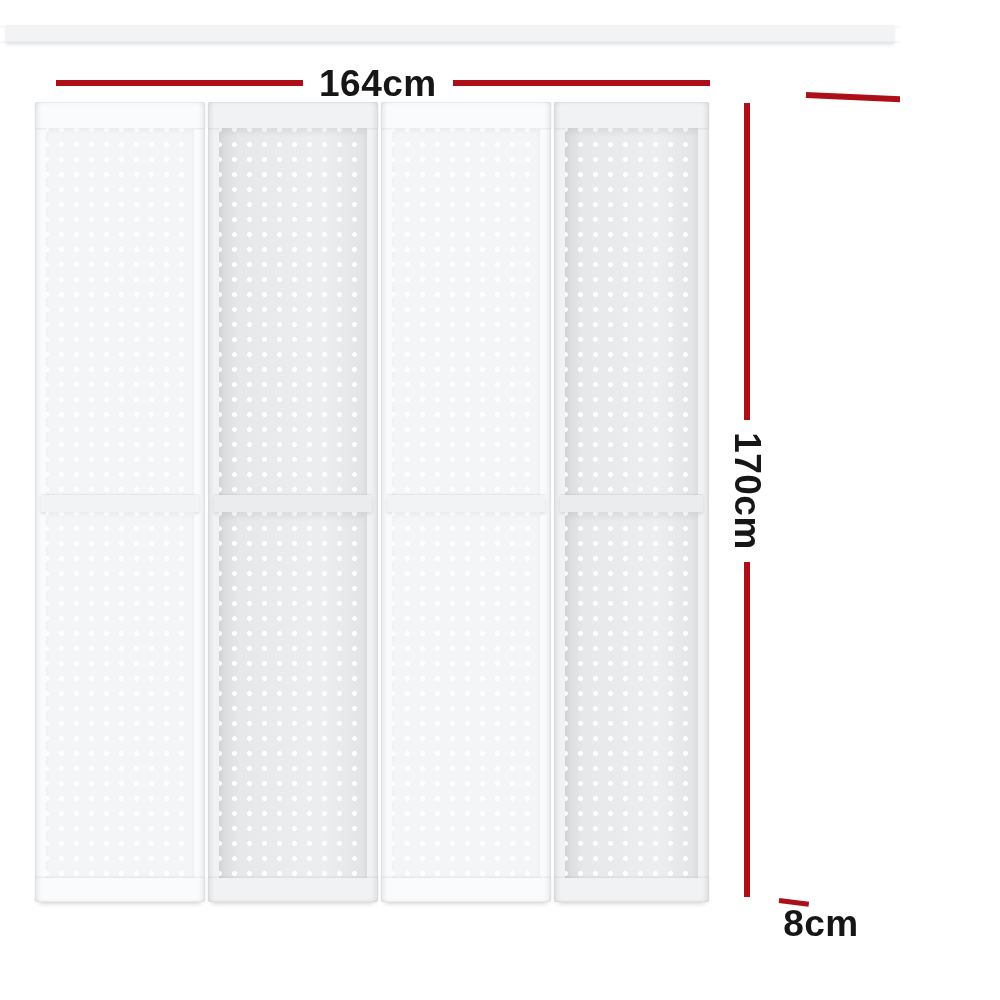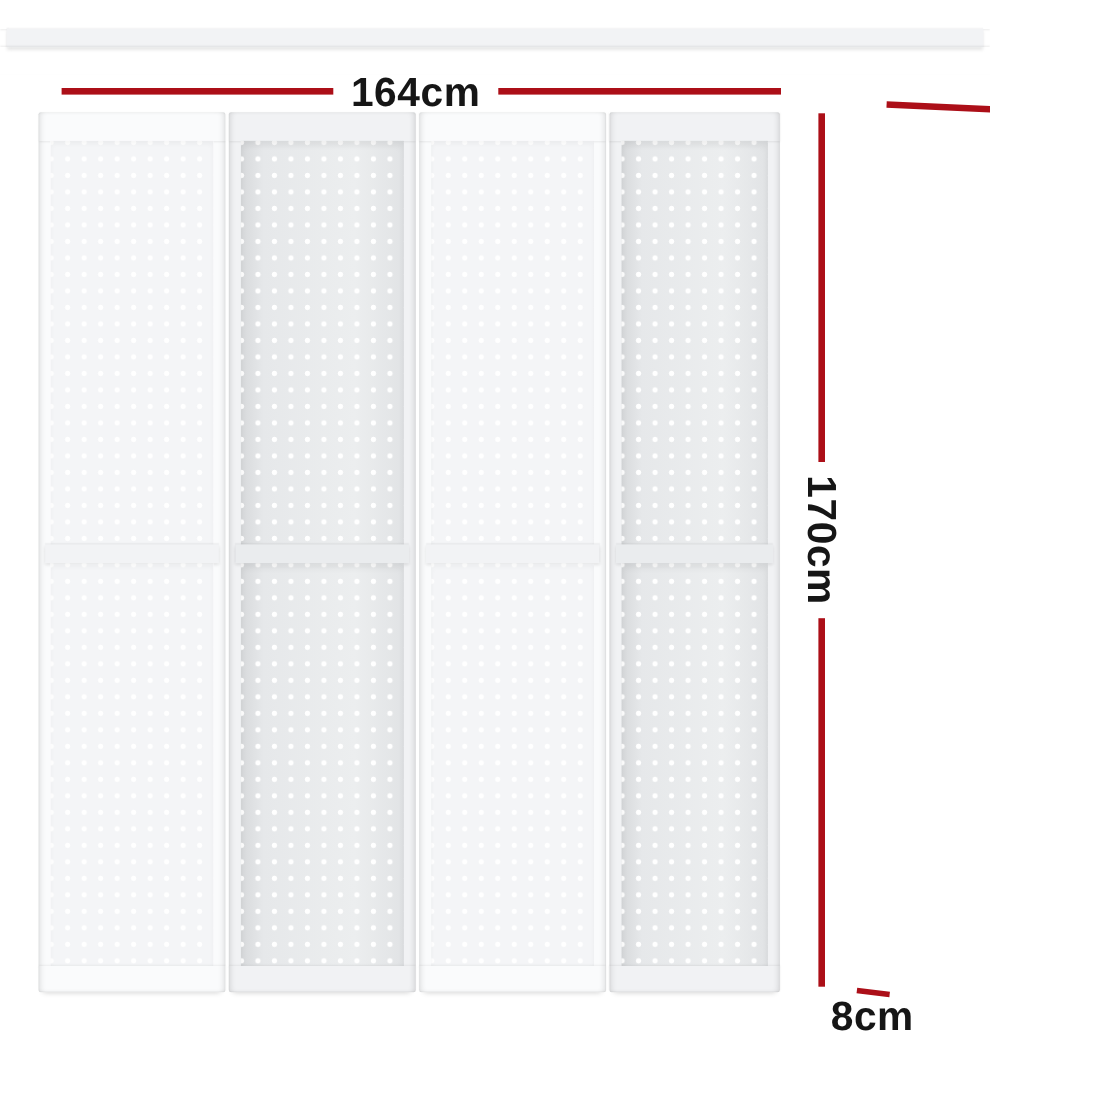--- a/index.html
+++ b/index.html
@@ -16,21 +16,21 @@
   .dim-width{position:absolute;left:56px;top:62px;width:654px;height:42px;display:flex;align-items:center;}
   .dim-width .seg1{width:247px;height:6px;}
   .dim-width .seg2{flex:1;height:6px;}
   .dim-width .dim-label{padding:0 16px;}
   .dim-panelw-label{position:absolute;left:800px;top:52px;width:150px;}
   .dim-panelw-line{position:absolute;left:806px;top:92px;width:145px;height:6px;transform:rotate(2.6deg);transform-origin:left center;}
   .dim-height-seg1{position:absolute;left:744px;top:103px;width:6px;height:317px;}
   .dim-height-seg2{position:absolute;left:744px;top:562px;width:6px;height:335px;}
   .dim-height-label{position:absolute;left:747px;top:491px;transform:translate(-50%,-50%) rotate(90deg);}
   .dim-depth-line{position:absolute;left:779px;top:898px;width:30px;height:5px;transform:rotate(7deg);transform-origin:left center;}
-  .dim-depth-label{position:absolute;left:748px;top:905px;width:90px;}
+  .dim-depth-label{position:absolute;left:776px;top:905px;width:90px;}
 
   
   .panel{
     position:absolute;top:102px;height:800px;display:flex;flex-direction:column;
     background:#fafbfc;border-radius:2px;
     box-shadow:inset 0 0 0 1px rgba(0,0,0,.025),
                inset 4px 0 6px -3px rgba(0,0,0,.14),
                inset -4px 0 6px -3px rgba(0,0,0,.14),
                0 5px 5px -4px rgba(0,0,0,.22);
   }

